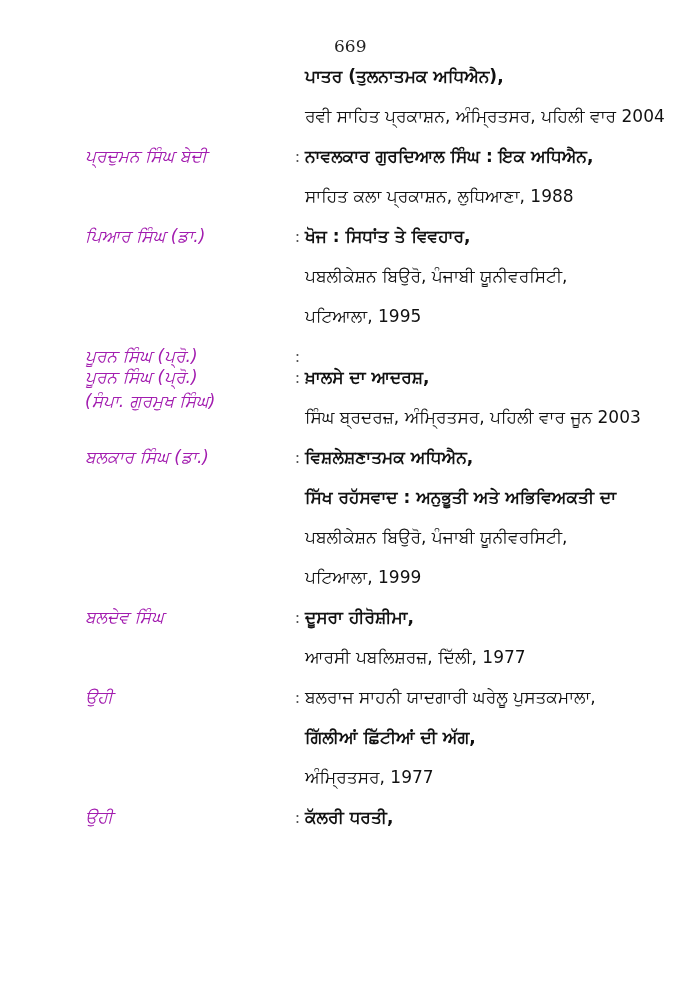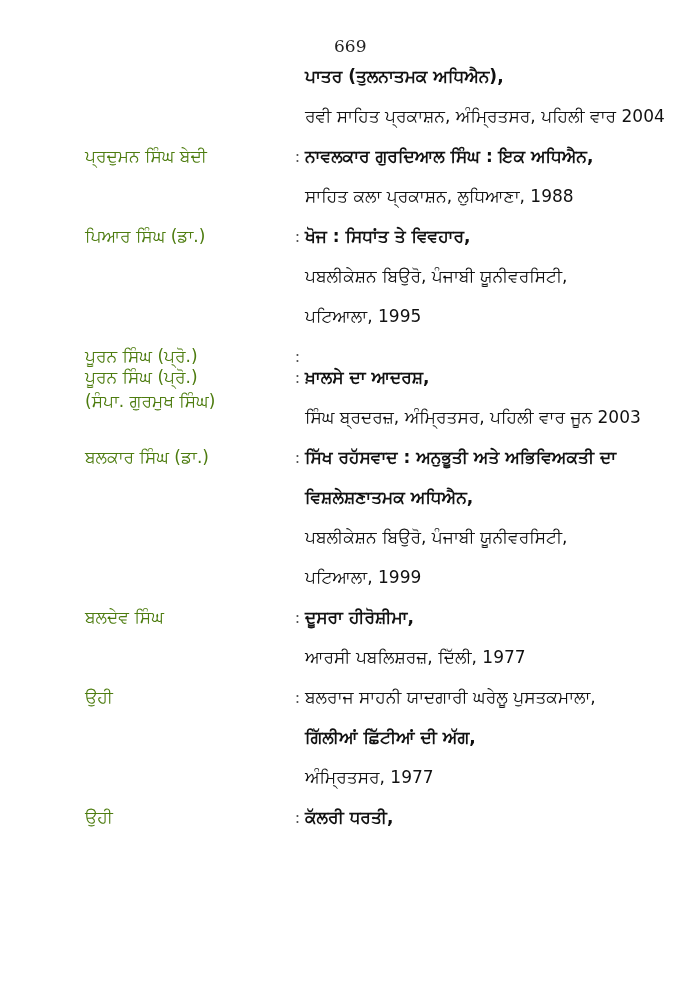--- a/index.html
+++ b/index.html
@@ -48,21 +48,22 @@
   }
   .entry {
     display: grid;
     grid-template-columns: 205px 15px auto;
     padding-left: 85px;
     padding-right: 40px;
     align-items: start;
   }
   .author {
     font-size: 17px;
-    color: #4d7c0f;
+    color: #a21caf;
+    font-style: italic;
   }
   .aline {
     font-size: 17px;
     line-height: 21px;
     white-space: nowrap;
   }
   .aline.sub {
     margin-top: 3px;
   }
   .colon {
@@ -129,22 +130,22 @@
             <div class="line">ਸਿੰਘ ਬ੍ਰਦਰਜ਼, ਅੰਮ੍ਰਿਤਸਰ, ਪਹਿਲੀ ਵਾਰ ਜੂਨ 2003</div>
           </div>
   </div>
 
   <div class="entry">
     <div class="author">
             <div class="aline">ਬਲਕਾਰ ਸਿੰਘ (ਡਾ.)</div>
           </div>
     <div class="colon">:</div>
     <div class="right">
+            <div class="line bold">ਵਿਸ਼ਲੇਸ਼ਣਾਤਮਕ ਅਧਿਐਨ,</div>
             <div class="line bold">ਸਿੱਖ ਰਹੱਸਵਾਦ : ਅਨੁਭੂਤੀ ਅਤੇ ਅਭਿਵਿਅਕਤੀ ਦਾ</div>
-            <div class="line bold">ਵਿਸ਼ਲੇਸ਼ਣਾਤਮਕ ਅਧਿਐਨ,</div>
             <div class="line">ਪਬਲੀਕੇਸ਼ਨ ਬਿਉਰੋ, ਪੰਜਾਬੀ ਯੂਨੀਵਰਸਿਟੀ,</div>
             <div class="line">ਪਟਿਆਲਾ, 1999</div>
           </div>
   </div>
 
   <div class="entry">
     <div class="author">
             <div class="aline">ਬਲਦੇਵ ਸਿੰਘ</div>
           </div>
     <div class="colon">:</div>

